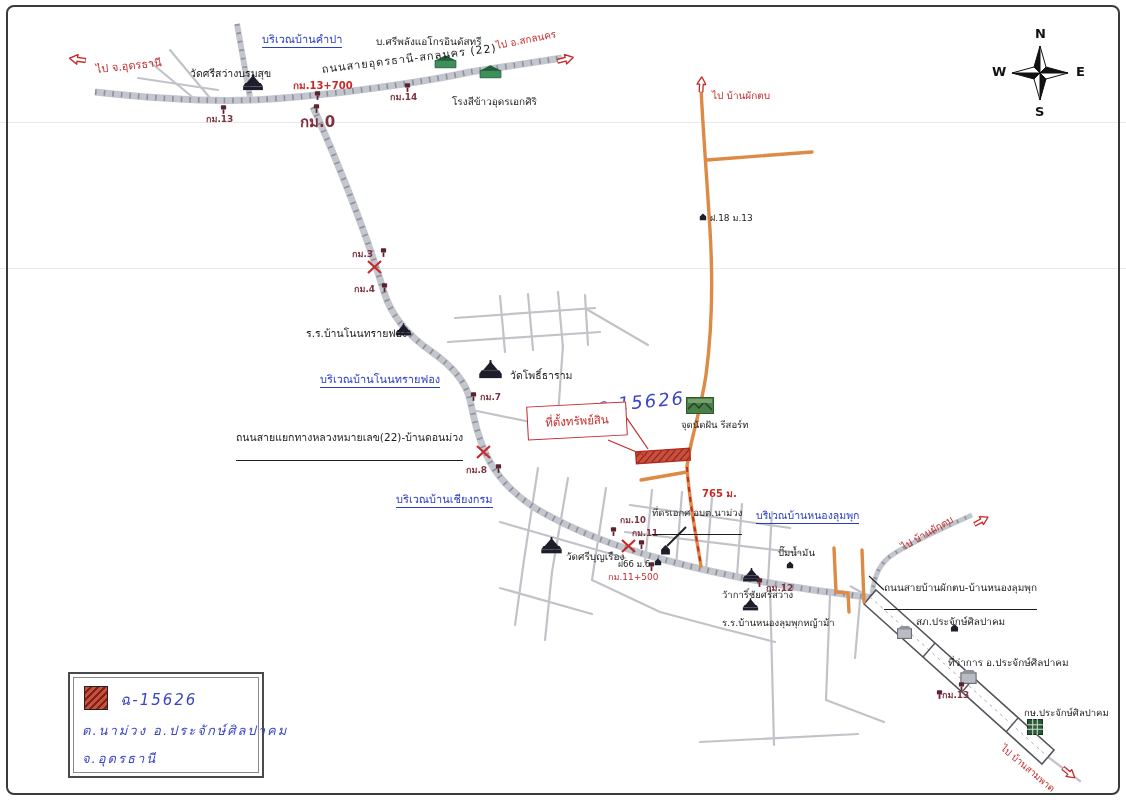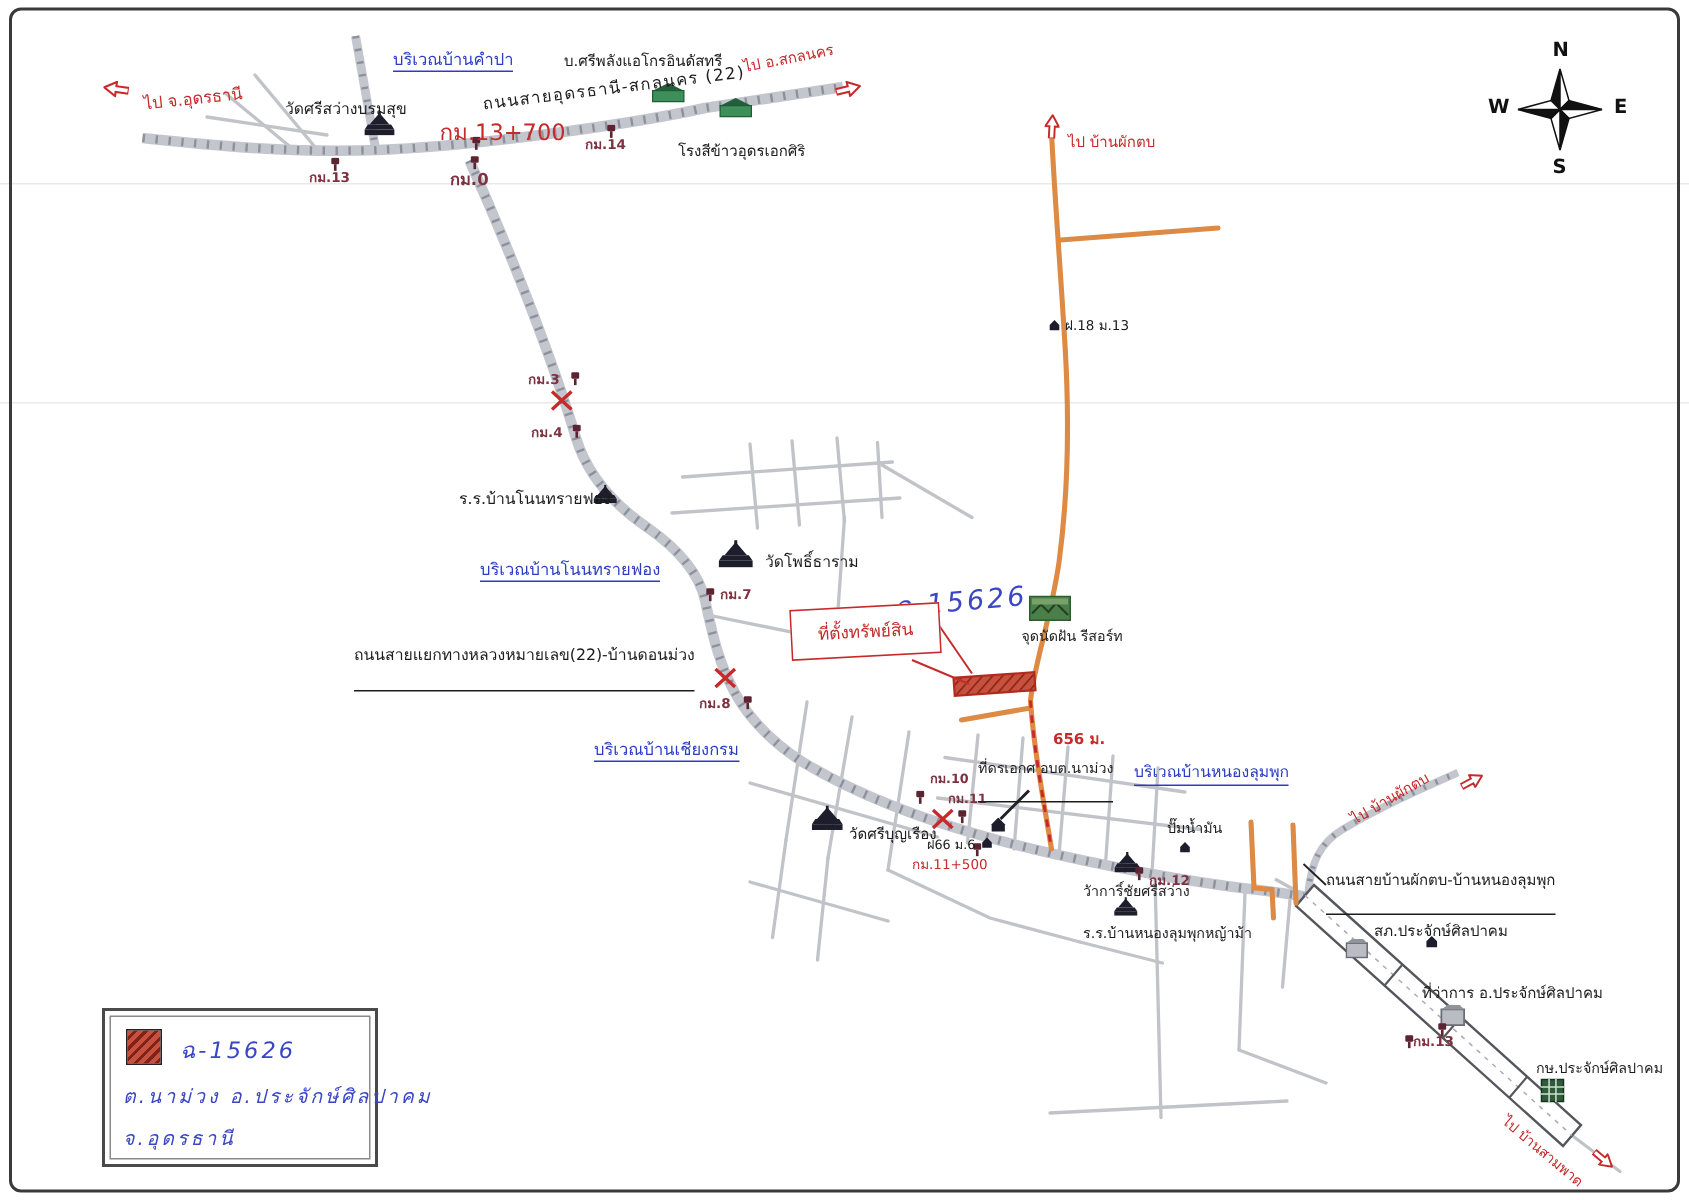--- a/index.html
+++ b/index.html
@@ -12,21 +12,21 @@
   .lbl{position:absolute;z-index:4;white-space:nowrap;color:#1c1c1c;line-height:1.1;}
   .blue{color:#2b3ec2;border-bottom:1.2px solid #2b3ec2;padding-bottom:1px;}
   .red{color:#c62a2a;}
   .dred{color:#7e3240;font-weight:bold;}
   .uline{border-bottom:1.2px solid #1c1c1c;padding-bottom:16px;}
   .rot{transform-origin:left center;}
   .hand{color:#3a46c5;font-style:italic;letter-spacing:2px;}
   .propbox{position:absolute;z-index:4;border:1.6px solid #c62a2a;background:#fff;
            display:flex;align-items:center;justify-content:center;transform:rotate(-3deg);}
   .legend{position:absolute;left:68px;top:672px;width:180px;height:102px;
-          border:2px solid #4a4a4a;background:#fff;z-index:4;}
+          border:2px solid #4a4a4a;background:#fff;z-index:4;padding-left:12px;}
   .legend-inner{position:absolute;left:3px;top:3px;right:3px;bottom:3px;border:1px solid #8a8a8a;}
   .swatch{position:absolute;left:14px;top:12px;width:22px;height:22px;border:1.4px solid #222;
           background:repeating-linear-gradient(135deg,#c9503c 0 3px,#7e231a 3px 5px);}
   .legend-line{position:absolute;white-space:nowrap;}
   .compass-letter{position:absolute;z-index:4;font-weight:bold;font-size:13px;color:#111;}
 </style>
 </head>
 <body>
 
 <div class="page">
@@ -223,38 +223,38 @@
   <div class="lbl red rot" style="left:96px;top:64px;font-size:11px;transform:rotate(-6deg)">ไป จ.อุดรธานี</div>
   <div class="lbl rot" style="left:322px;top:64px;font-size:11px;letter-spacing:1px;transform:rotate(-7deg)">ถนนสายอุดรธานี-สกลนคร (22)</div>
   <div class="lbl red rot" style="left:496px;top:40px;font-size:10px;transform:rotate(-11deg)">ไป อ.สกลนคร</div>
   <div class="lbl">
       <span class="blue" style="position:absolute;left:262px;top:34px;font-size:11px">บริเวณบ้านคำปา</span>
     </div>
   <div class="lbl" style="left:190px;top:68px;font-size:10.5px">วัดศรีสว่างบรมสุข</div>
   <div class="lbl" style="left:376px;top:36px;font-size:10px">บ.ศรีพลังแอโกรอินดัสทรี</div>
   <div class="lbl" style="left:452px;top:96px;font-size:10px">โรงสีข้าวอุดรเอกศิริ</div>
   <div class="lbl dred" style="left:206px;top:115px;font-size:9px">กม.13</div>
-  <div class="lbl red" style="left:293px;top:80px;font-size:15px;font-weight:normal">กม.13+700</div>
-  <div class="lbl dred" style="left:300px;top:114px;font-size:11px">กม.0</div>
+  <div class="lbl red" style="left:293px;top:80px;font-size:10px;font-weight:bold">กม.13+700</div>
+  <div class="lbl dred" style="left:300px;top:114px;font-size:15px">กม.0</div>
   <div class="lbl dred" style="left:390px;top:93px;font-size:9px">กม.14</div>
   <div class="lbl red" style="left:712px;top:90px;font-size:10px">ไป บ้านผักตบ</div>
   <div class="lbl" style="left:710px;top:214px;font-size:9px">ฝ.18 ม.13</div>
   <div class="lbl dred" style="left:352px;top:250px;font-size:9px">กม.3</div>
   <div class="lbl dred" style="left:354px;top:285px;font-size:9px">กม.4</div>
   <div class="lbl" style="left:306px;top:328px;font-size:10.5px">ร.ร.บ้านโนนทรายฟอง</div>
   <span class="lbl blue" style="left:320px;top:374px;font-size:11px">บริเวณบ้านโนนทรายฟอง</span>
   <div class="lbl" style="left:510px;top:370px;font-size:10.5px">วัดโพธิ์ธาราม</div>
   <div class="lbl dred" style="left:480px;top:393px;font-size:9px">กม.7</div>
   <span class="lbl uline" style="left:236px;top:432px;font-size:10.5px">ถนนสายแยกทางหลวงหมายเลข(22)-บ้านดอนม่วง</span>
   <div class="lbl hand rot" style="left:596px;top:396px;font-size:18px;transform:rotate(-5deg)">ฉ.15626</div>
   <div class="propbox" style="left:527px;top:404px;width:98px;height:32px">
     <span class="red" style="font-size:11.5px">ที่ตั้งทรัพย์สิน</span>
   </div>
   <div class="lbl" style="left:681px;top:420px;font-size:9.5px">จุดนัดฝัน รีสอร์ท</div>
-  <div class="lbl red" style="left:702px;top:488px;font-size:10px;font-weight:bold">656 ม.</div>
+  <div class="lbl red" style="left:702px;top:488px;font-size:10px;font-weight:bold">765 ม.</div>
   <div class="lbl dred" style="left:466px;top:466px;font-size:9px">กม.8</div>
   <span class="lbl blue" style="left:396px;top:494px;font-size:11px">บริเวณบ้านเชียงกรม</span>
   <div class="lbl dred" style="left:620px;top:516px;font-size:8.5px">กม.10</div>
   <div class="lbl dred" style="left:632px;top:529px;font-size:8.5px">กม.11</div>
   <span class="lbl uline" style="left:652px;top:508px;font-size:9.5px">ที่ดรเอกศ อบต.นาม่วง</span>
   <span class="lbl blue" style="left:756px;top:510px;font-size:10.5px">บริเวณบ้านหนองลุมพุก</span>
   <div class="lbl red rot" style="left:902px;top:542px;font-size:10px;transform:rotate(-30deg)">ไป บ้านผักตบ</div>
   <div class="lbl" style="left:566px;top:551px;font-size:10px">วัดศรีบุญเรือง</div>
   <div class="lbl" style="left:618px;top:560px;font-size:8.5px">ฝ66 ม.6</div>
   <div class="lbl red" style="left:608px;top:573px;font-size:9px;font-weight:normal">กม.11+500</div>

